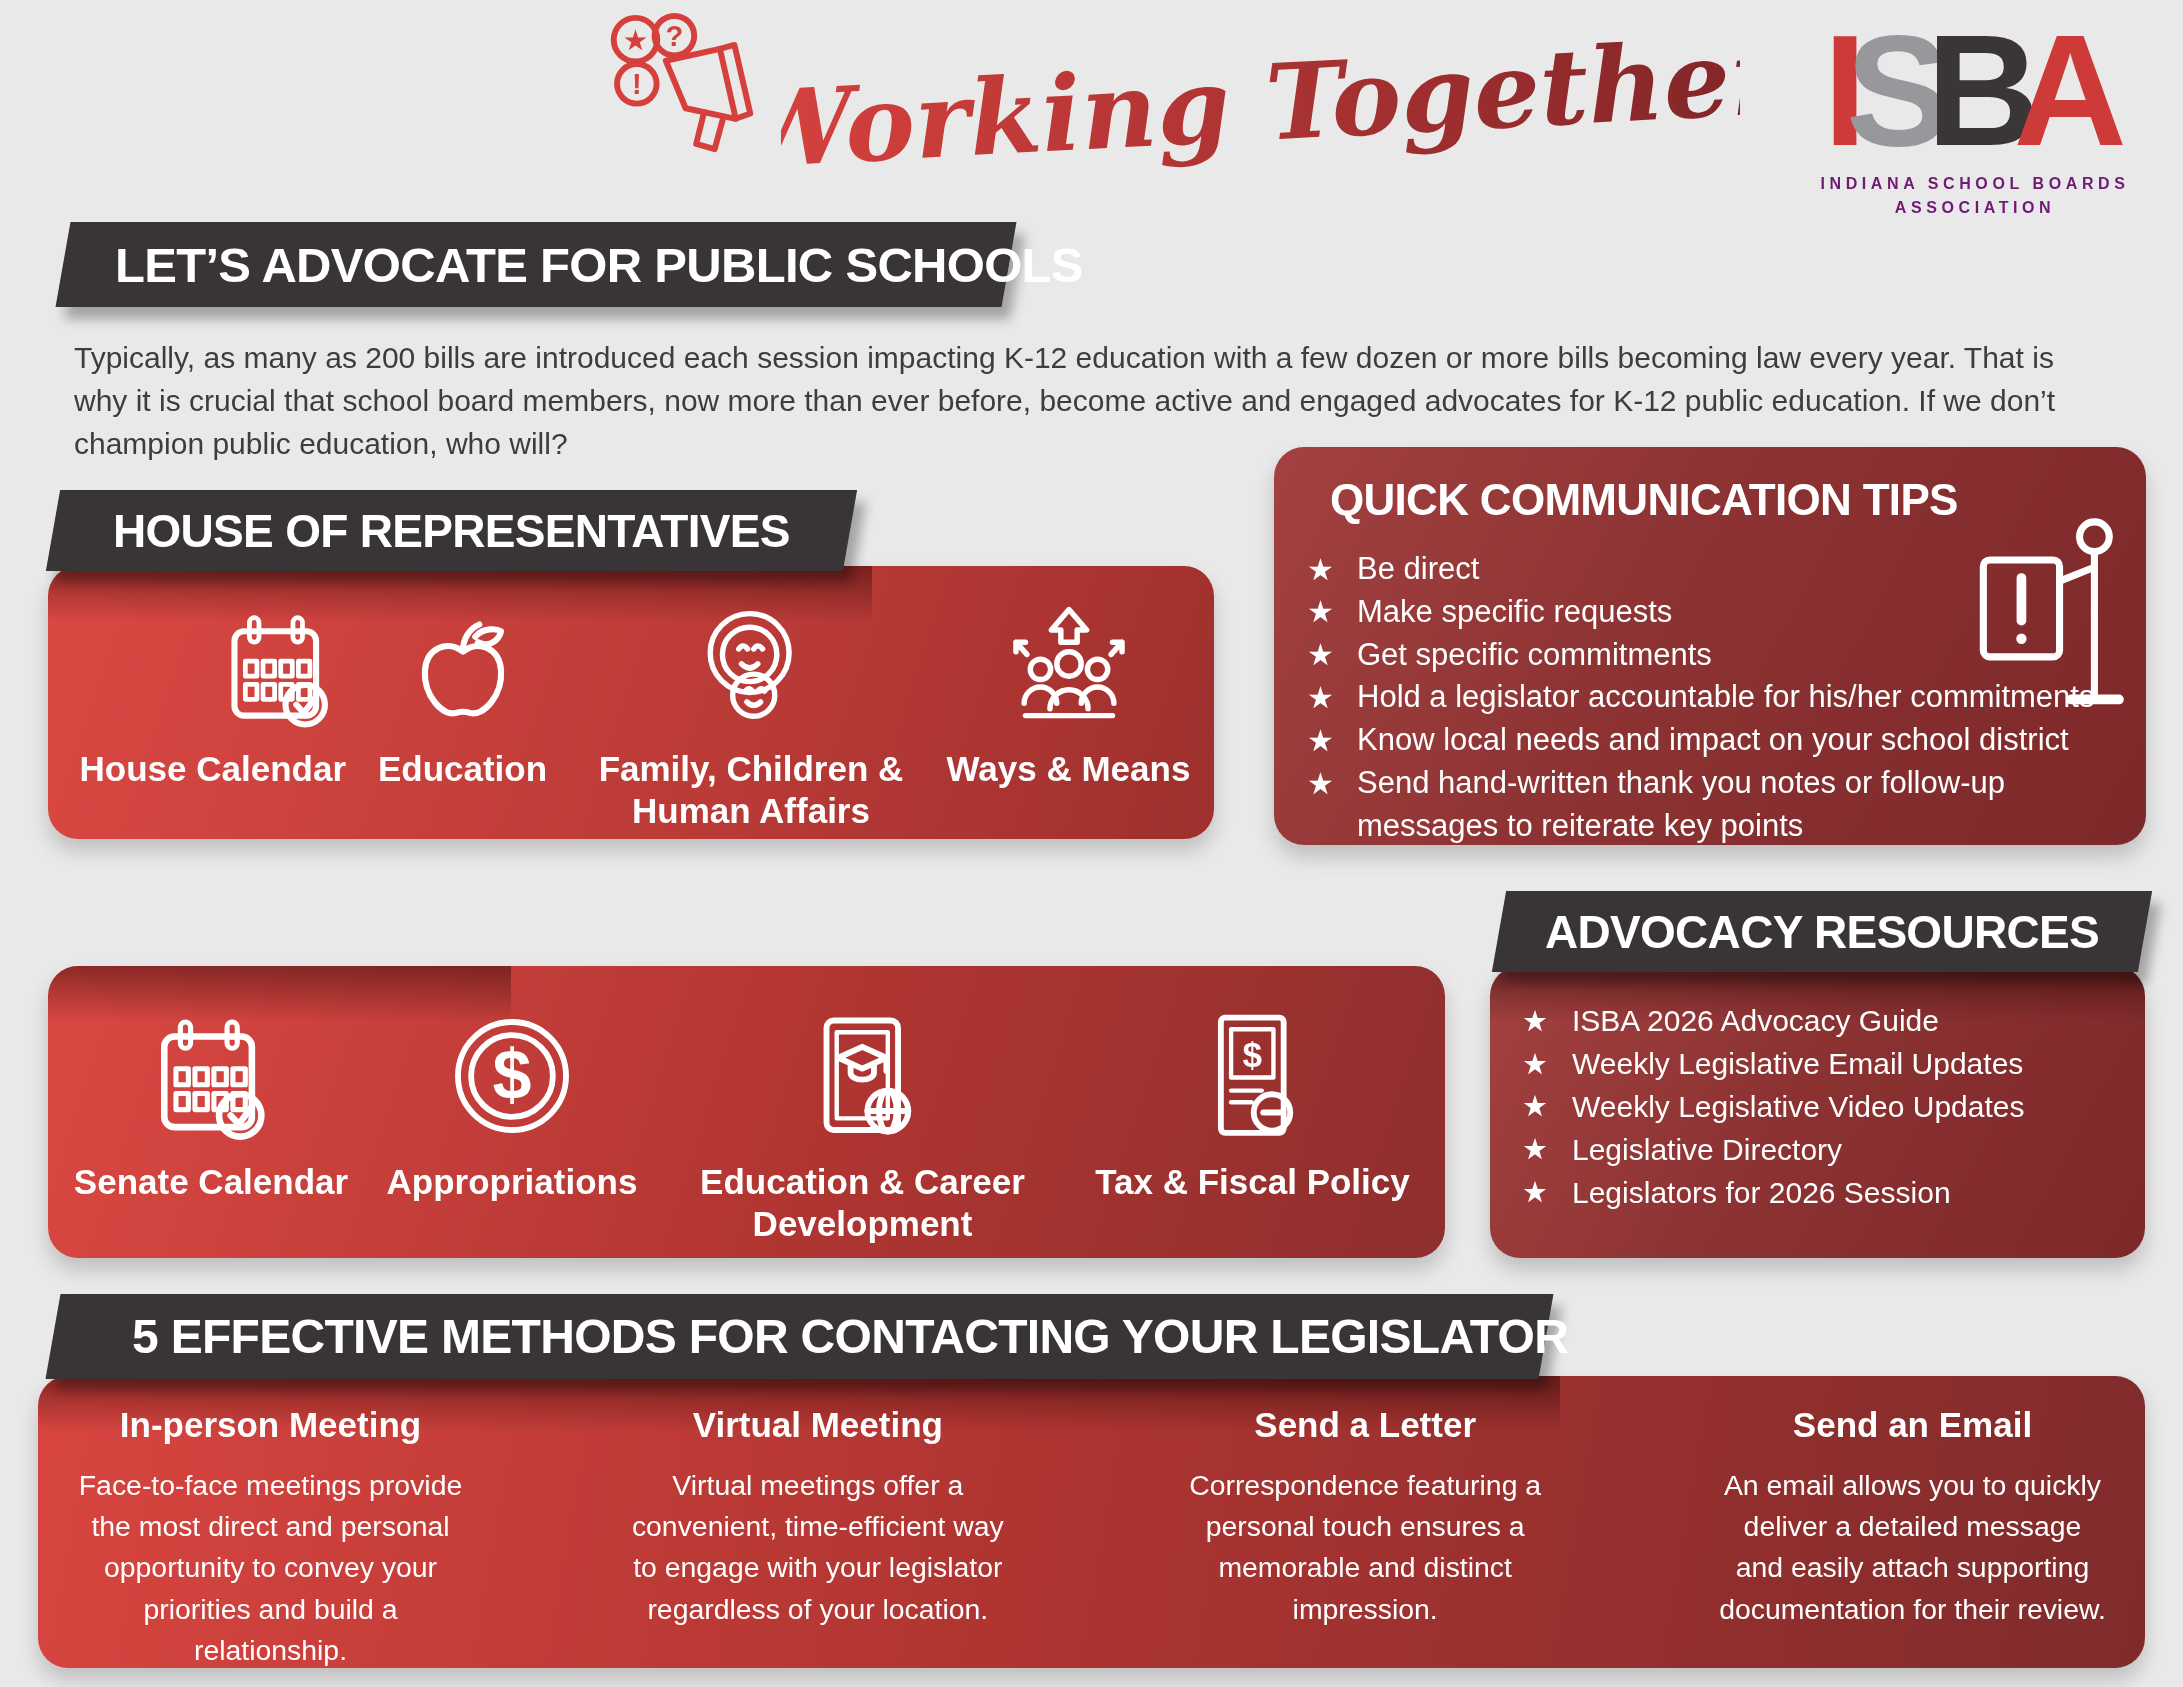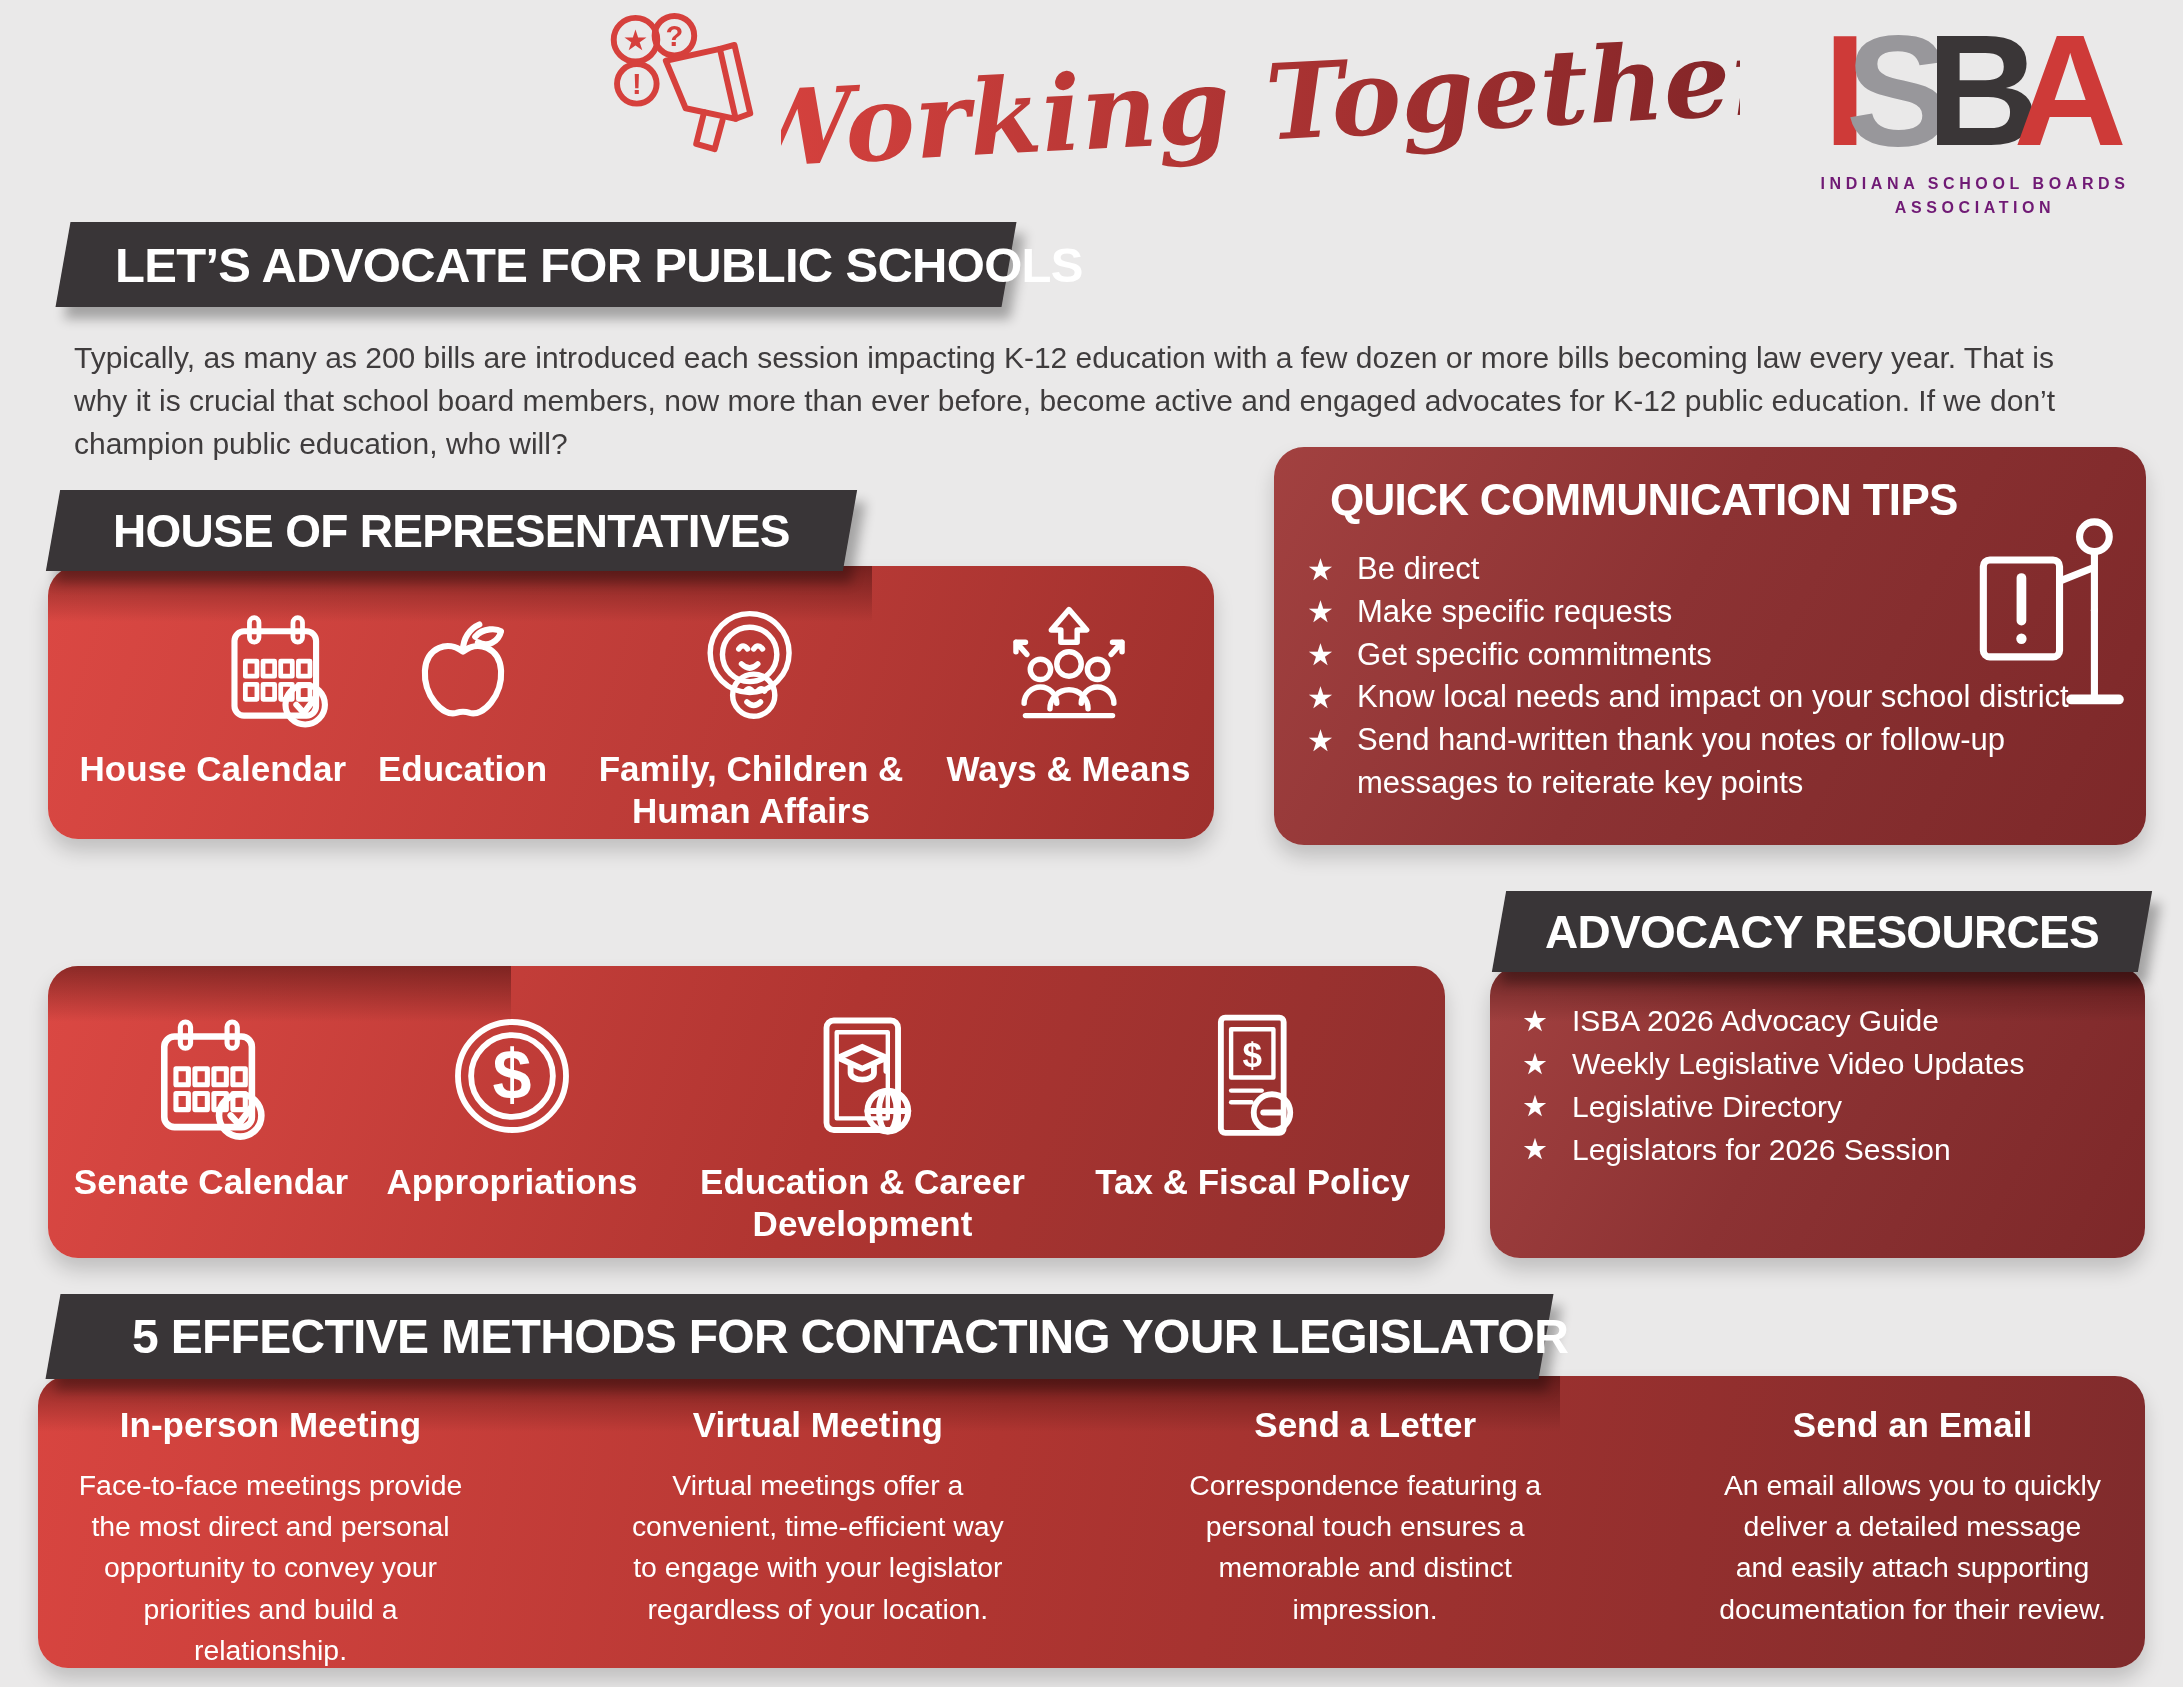--- a/index.html
+++ b/index.html
@@ -211,20 +211,21 @@
         <path d="M186 86 L136 106"></path>
         <line x1="188" y1="152" x2="188" y2="284"></line>
         <line x1="152" y1="290" x2="226" y2="290" stroke-width="15"></line>
       </g>
     </svg>
 
     <ul class="star-list tips-list">
       <li>Be direct</li>
       <li>Make specific requests</li>
       <li>Get specific commitments</li>
+      <li>Hold a legislator accountable for his/her commitments</li>
       <li>Know local needs and impact on your school district</li>
       <li>Send hand-written thank you notes or follow-up messages to reiterate key points</li>
     </ul>
   </div>
 
   <div class="card grad-bright2" style="left:48px;top:966px;width:1397px;height:292px;">
     <div class="top-shade" style="width:463px;"></div>
     <div class="committees" style="top:28px;">
 
       <div class="committee" style="width:311px;">
@@ -293,20 +294,21 @@
       </div>
 
     </div>
   </div>
 
 
   <div class="card grad-maroon" style="left:1490px;top:966px;width:655px;height:292px;">
     <div class="top-shade" style="width:655px;border-radius:30px 30px 0 0;"></div>
     <ul class="star-list res-list" style="position:absolute;top:34px;left:32px;width:602px;">
       <li>ISBA 2026 Advocacy Guide</li>
+      <li>Weekly Legislative Email Updates</li>
       <li>Weekly Legislative Video Updates</li>
       <li>Legislative Directory</li>
       <li>Legislators for 2026 Session</li>
     </ul>
   </div>
 
   <div class="banner center" style="left:1499px;top:891px;width:646px;height:81px;">
     <div class="banner-bg"></div>
     <span class="banner-label">ADVOCACY RESOURCES</span>
   </div>

